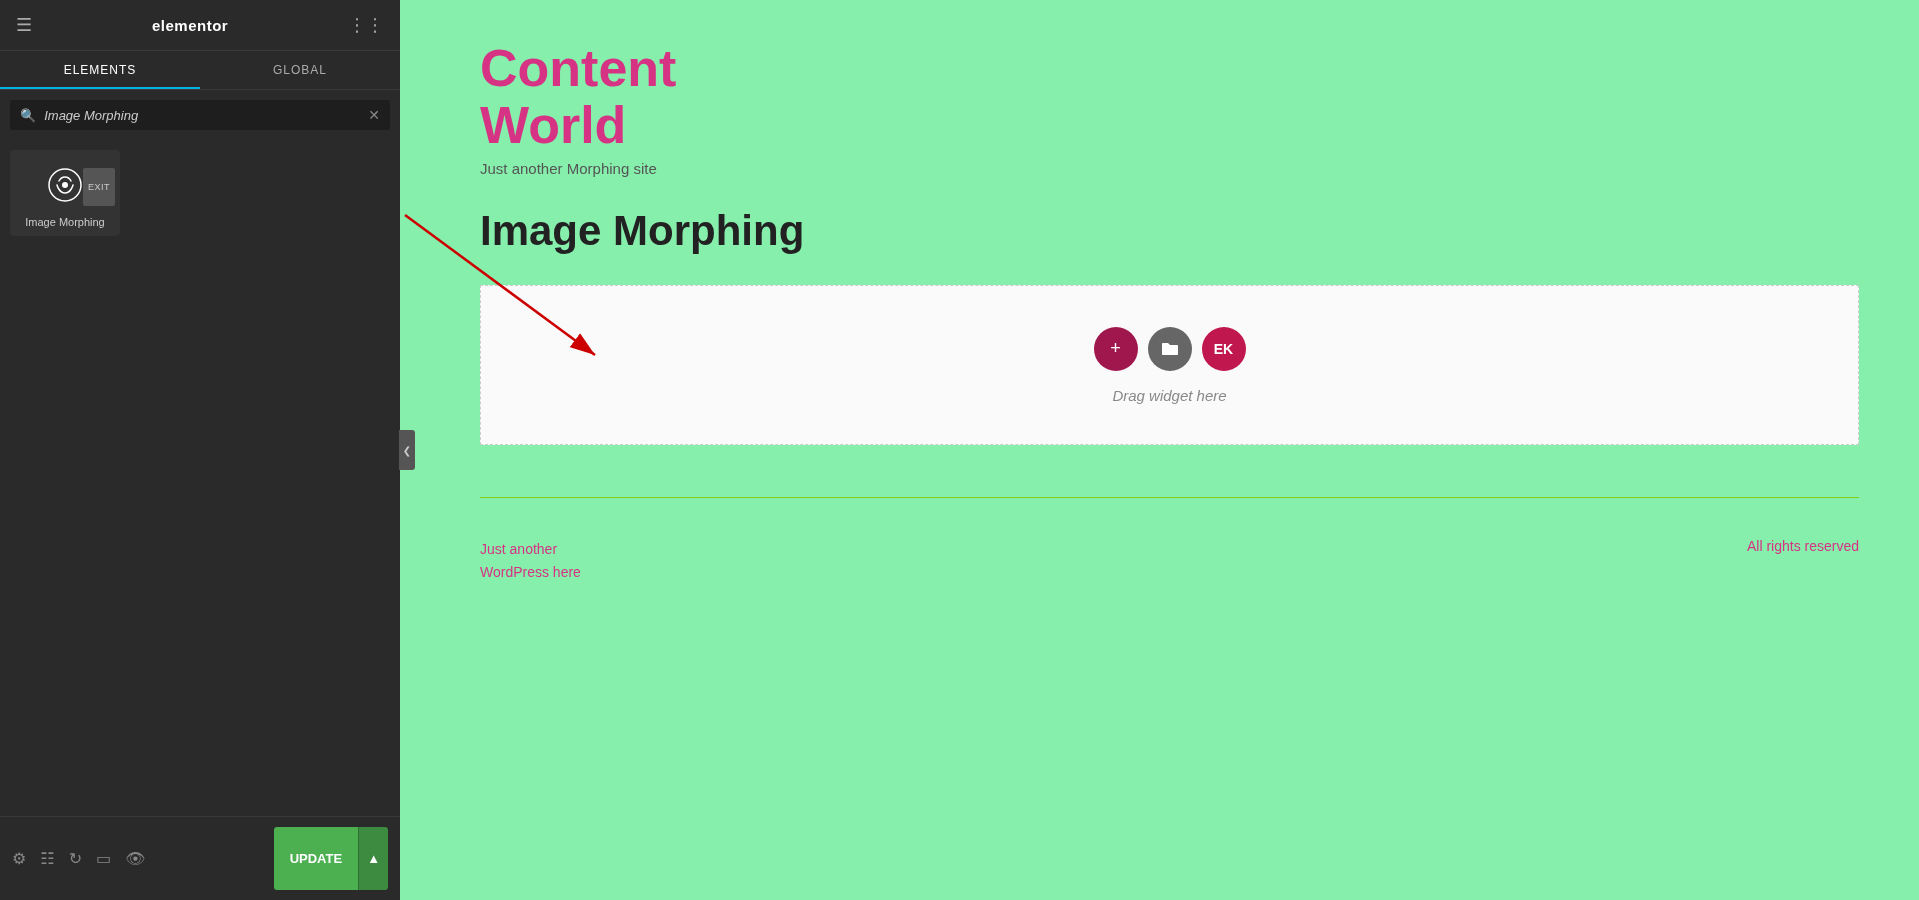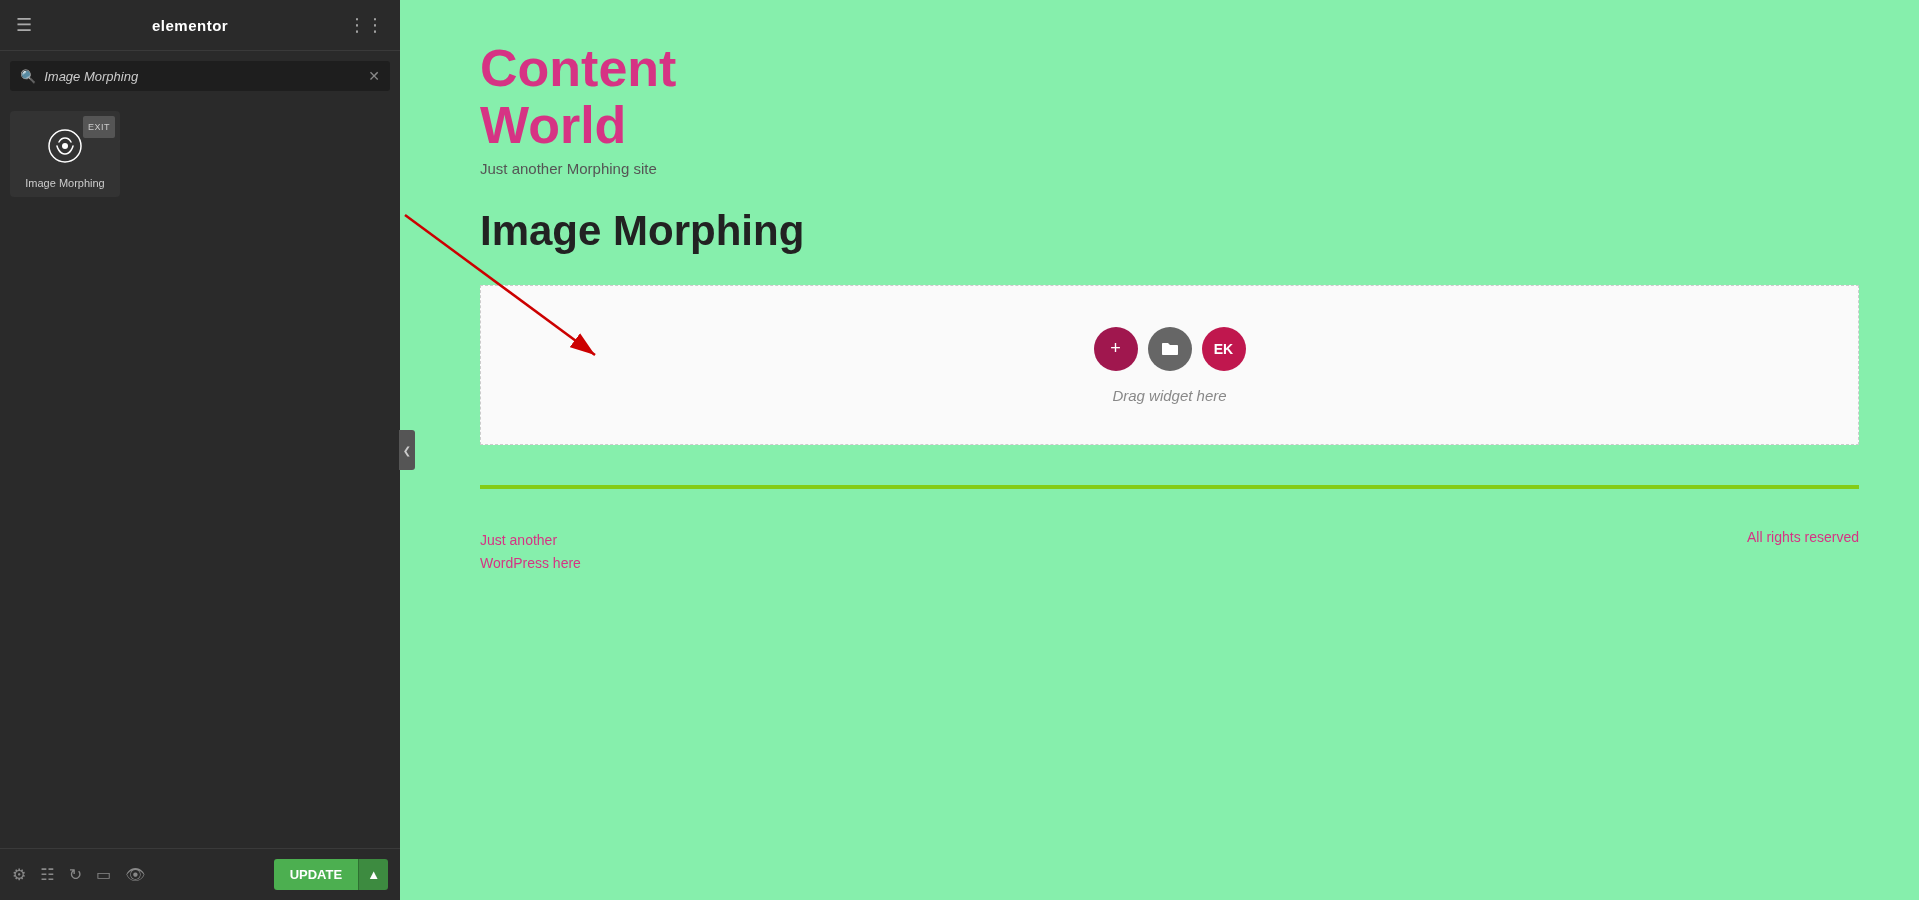--- a/index.html
+++ b/index.html
@@ -114,26 +114,26 @@
       padding: 12px 10px 8px;
       display: flex;
       flex-direction: column;
       align-items: center;
       cursor: grab;
       position: relative;
     }
 
     #exit-badge {
       position: absolute;
-      top: 5px;
+      top: 18px;
       right: 5px;
       background: #555;
       color: #ccc;
       font-size: 9px;
-      padding: 6px 5px;
+      padding: 14px 5px;
       border-radius: 2px;
       letter-spacing: 0.5px;
     }
 
     #widget-icon {
       width: 46px;
       height: 46px;
       display: flex;
       align-items: center;
       justify-content: center;
@@ -160,21 +160,21 @@
       gap: 14px;
     }
 
     .footer-icon {
       color: #888;
       font-size: 16px;
       cursor: pointer;
     }
 
     #update-btn-main {
-      padding: 8px 16px;
+      padding: 24px 16px;
       background: #4caf50;
       color: #fff;
       font-weight: bold;
       font-size: 13px;
       border: none;
       cursor: pointer;
       border-radius: 3px 0 0 3px;
     }
 
     #update-btn-arrow {
@@ -288,22 +288,22 @@
       font-size: 15px;
       font-style: italic;
     }
 
     
     #site-footer {
       display: flex;
       justify-content: space-between;
       align-items: flex-start;
       padding: 40px 0 20px;
-      border-top: 4px solid #84cc16;
-      margin-top: 40px;
+      border-top: 1px solid #84cc16;
+      margin-top: 52px;
     }
 
     #footer-left {
       color: #d63384;
       font-size: 14px;
       line-height: 1.6;
     }
 
     #footer-right {
       color: #d63384;
@@ -325,20 +325,28 @@
 <body>
 
 <div id="sidebar">
 
   <div id="sidebar-header">
     <span id="hamburger-icon">☰</span>
     <span id="sidebar-title">elementor</span>
     <span id="grid-icon">⋮⋮</span>
   </div>
 
+  <div id="tabs-bar">
+    <div class="tab-item active">
+      <span>ELEMENTS</span>
+    </div>
+    <div class="tab-item">
+      <span>GLOBAL</span>
+    </div>
+  </div>
 
   <div id="search-bar">
     <span id="search-icon">🔍</span>
     <input id="search-input" type="text" value="Image Morphing" style="">
     <span id="clear-search-icon">✕</span>
   </div>
 
   <div id="widget-area">
     <div id="widget-card">
       <span id="exit-badge">EXIT</span>

